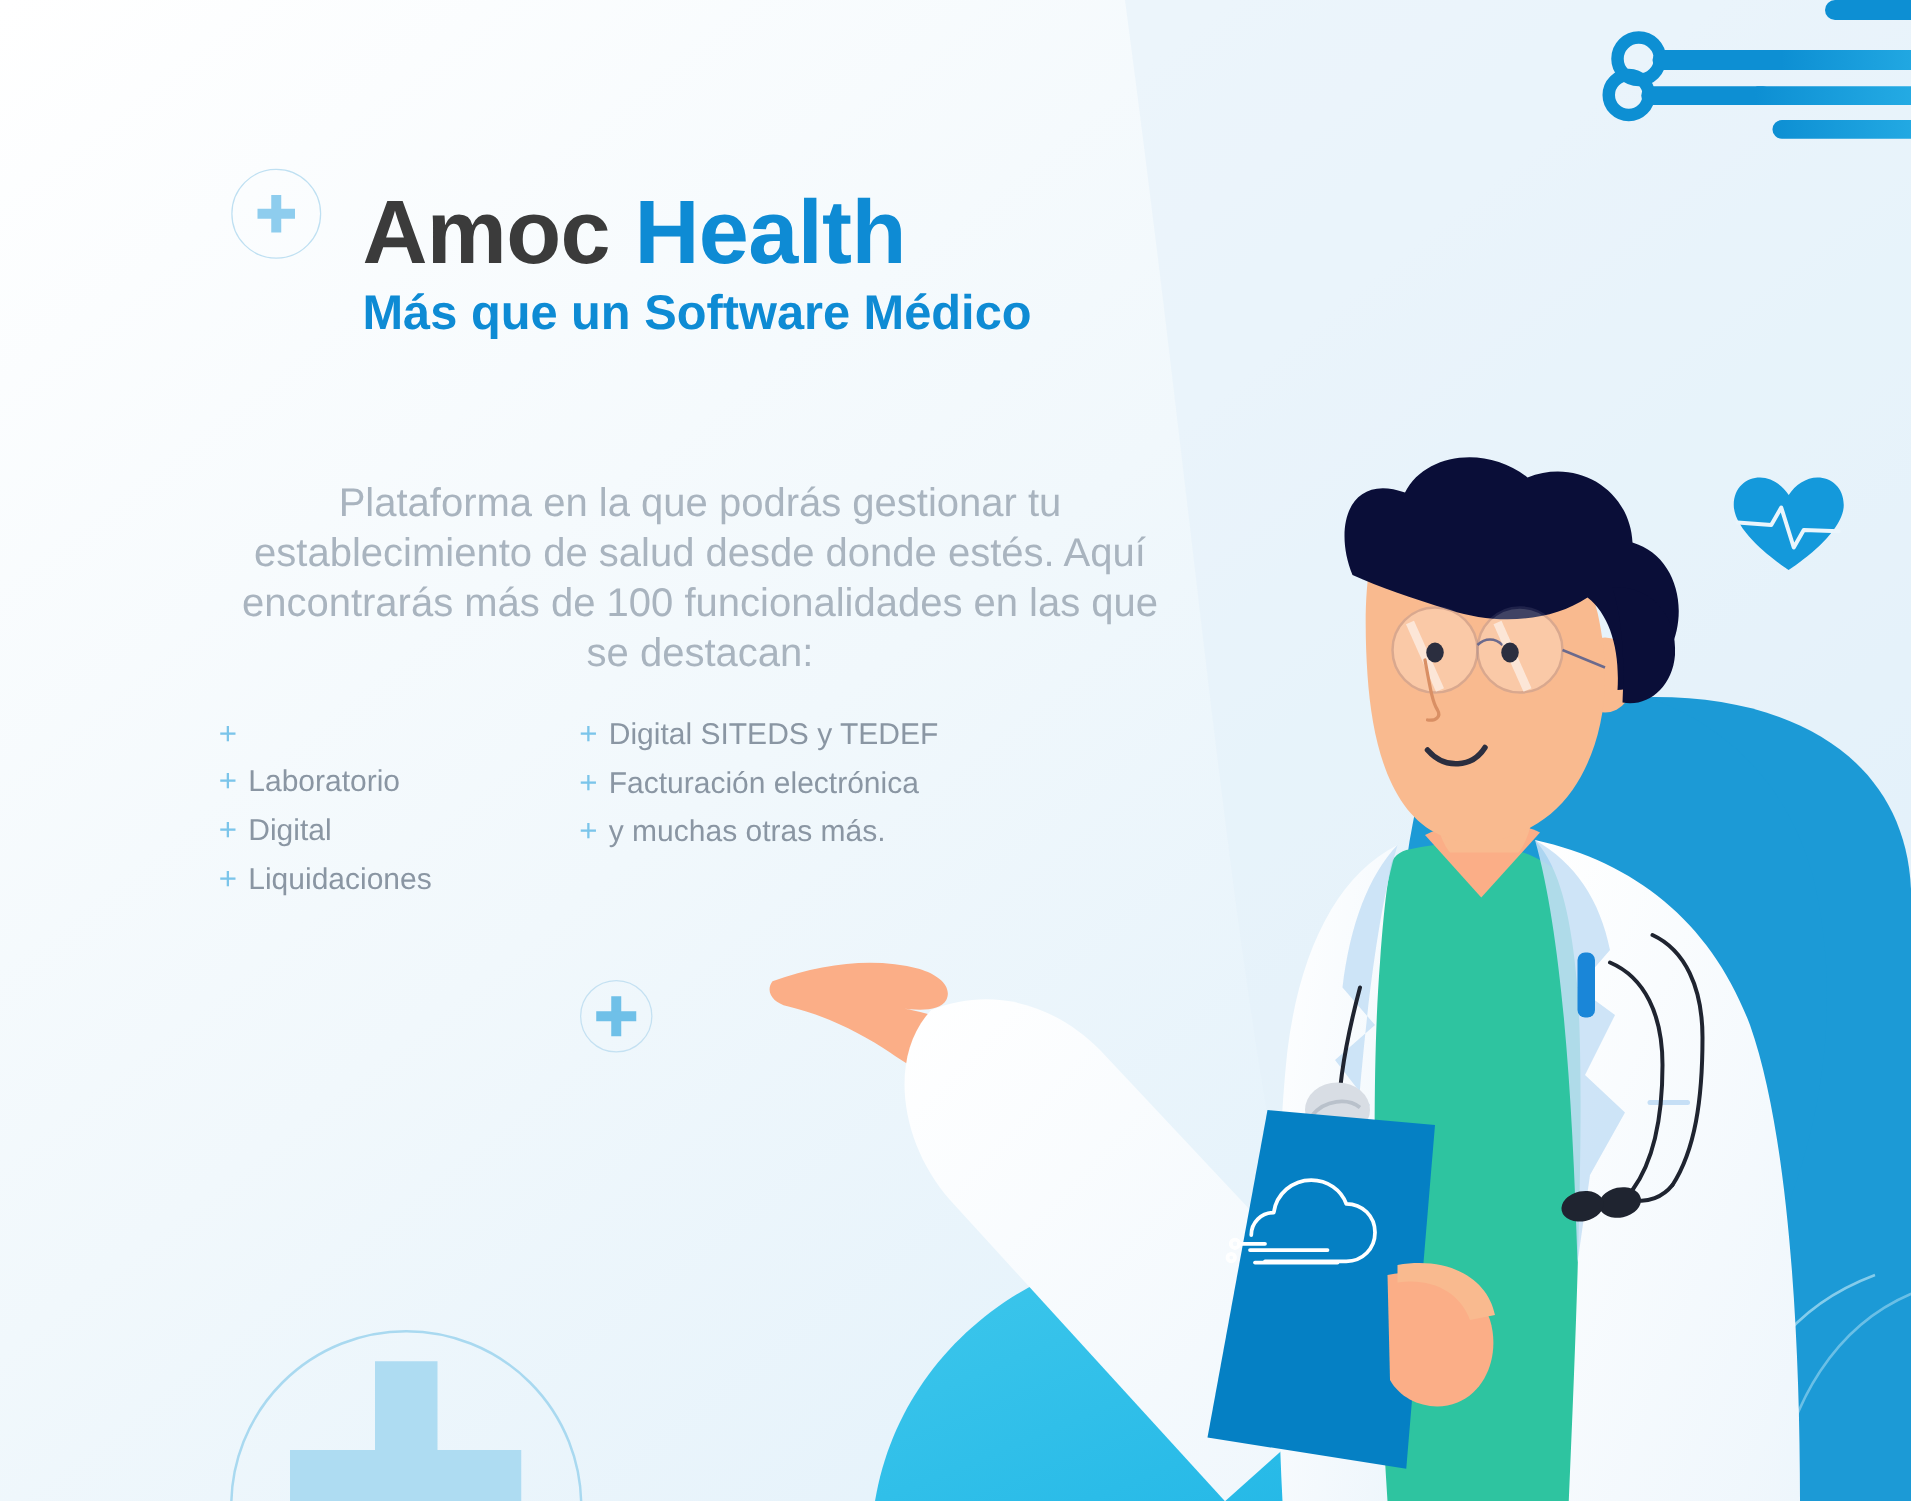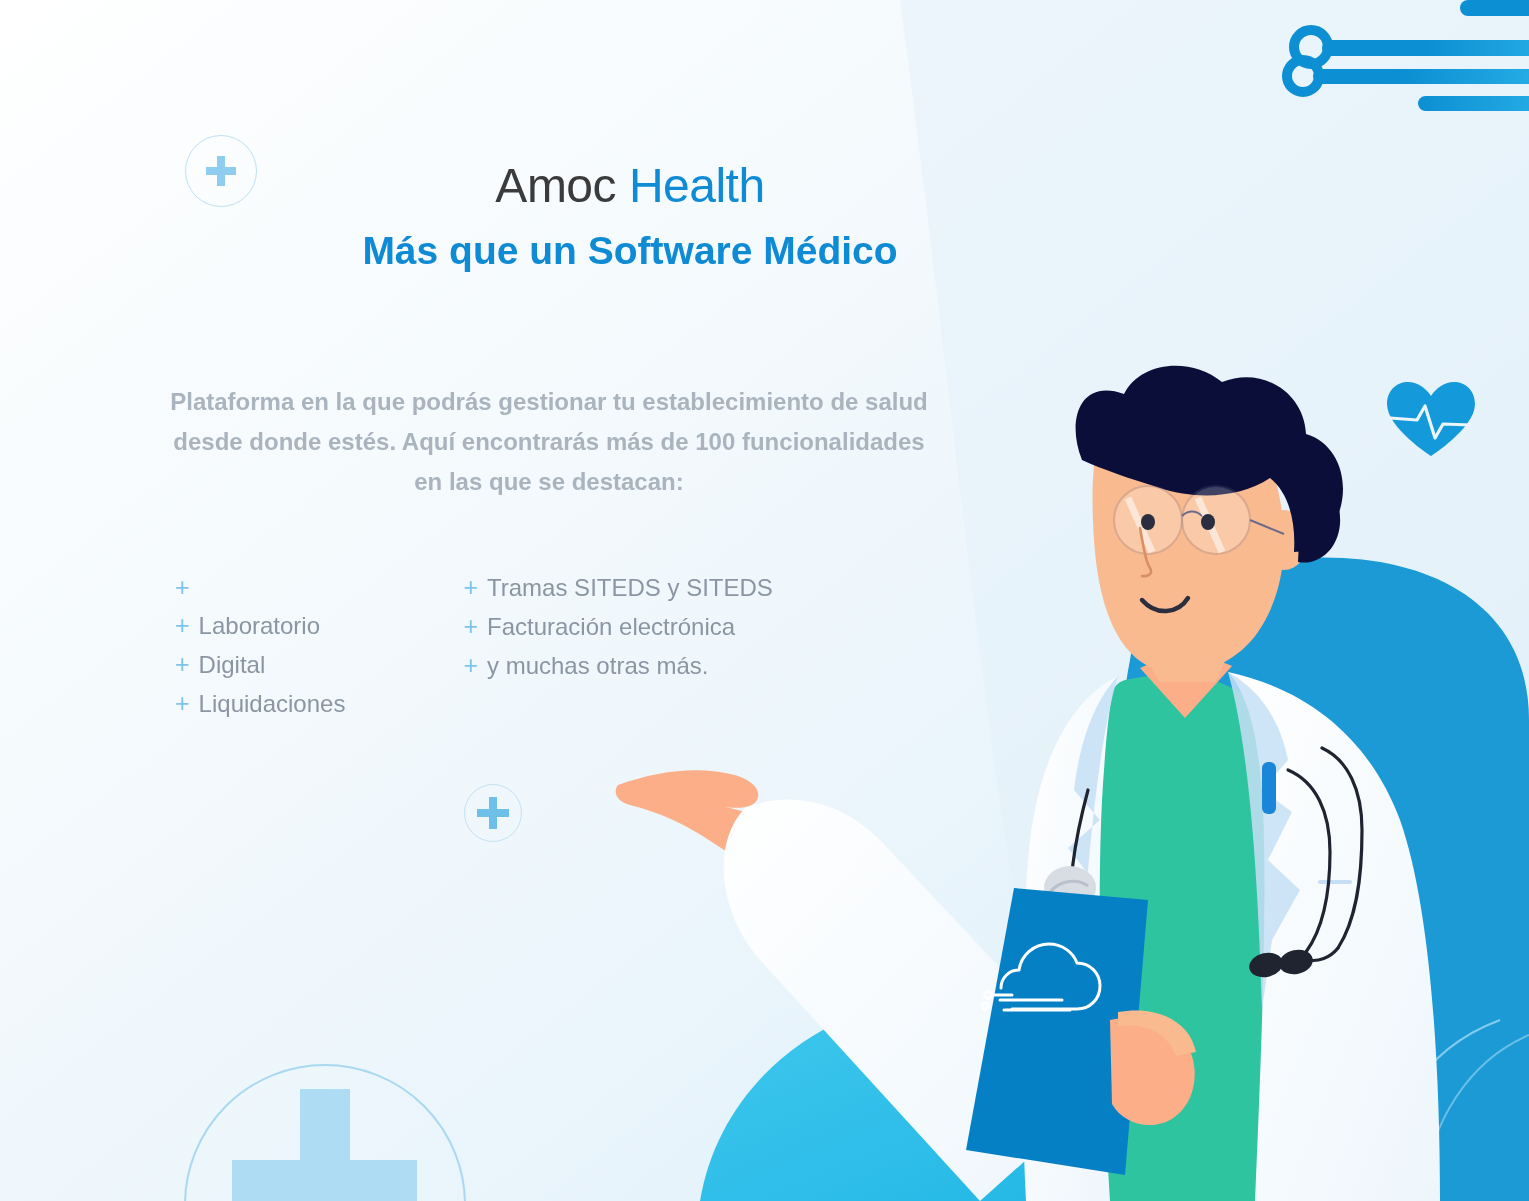--- a/index.html
+++ b/index.html
@@ -50,48 +50,46 @@
   }
   .plus-badge .glyph:before { left:11px; top:0; width:8px; height:30px; }
   .plus-badge .glyph:after  { top:11px; left:0; height:8px; width:30px; }
 
   .headline {
     position:absolute;
     left:290px; top:146px;
     width:680px;
   }
   h1.brand {
-    font-size:48px;
+    font-size:72px;
     line-height:80px;
-    font-weight:400;
+    font-weight:700;
     letter-spacing:-0.5px;
     color:#3b3b3b;
-    text-align:center;
     white-space:nowrap;
   }
   h1.brand .accent { color:#0e8bd4; }
   .subtitle {
     margin-top:2px;
     font-size:39px;
     line-height:46px;
     font-weight:700;
     color:#0e8bd4;
-    text-align:center;
+    text-align:left;
     white-space:nowrap;
   }
 
   .paragraph {
     position:absolute;
-    left:164px; top:382px;
+    left:175px; top:382px;
     width:770px;
-    font-size:24px;
+    font-size:32px;
     line-height:40px;
     color:#a9b4bf;
     text-align:center;
-    font-weight:bold;
   }
 
   .features {
     position:absolute;
     left:175px; top:568px;
     width:800px;
     display:flex;
     gap:118px;
   }
   .feat-col { display:flex; flex-direction:column; }
@@ -316,21 +314,21 @@
         </div>
         <div class="feat-item">
           <span class="bullet">+</span>
           <span>Liquidaciones</span>
         </div>
       </div>
 
       <div class="feat-col">
         <div class="feat-item">
           <span class="bullet">+</span>
-          <span>Tramas SITEDS y SITEDS</span>
+          <span>Digital SITEDS y TEDEF</span>
         </div>
         <div class="feat-item">
           <span class="bullet">+</span>
           <span>Facturación electrónica</span>
         </div>
         <div class="feat-item">
           <span class="bullet">+</span>
           <span>y muchas otras más.</span>
         </div>
       </div>

